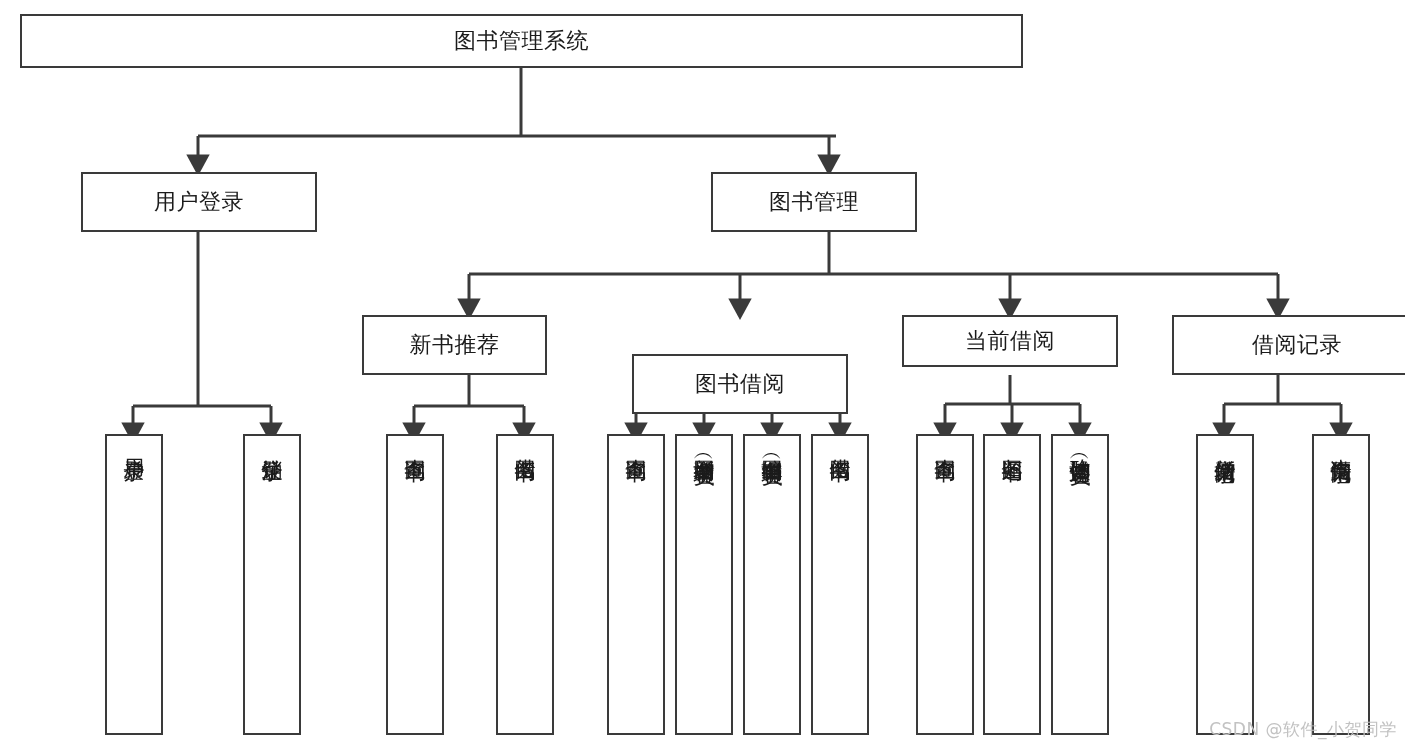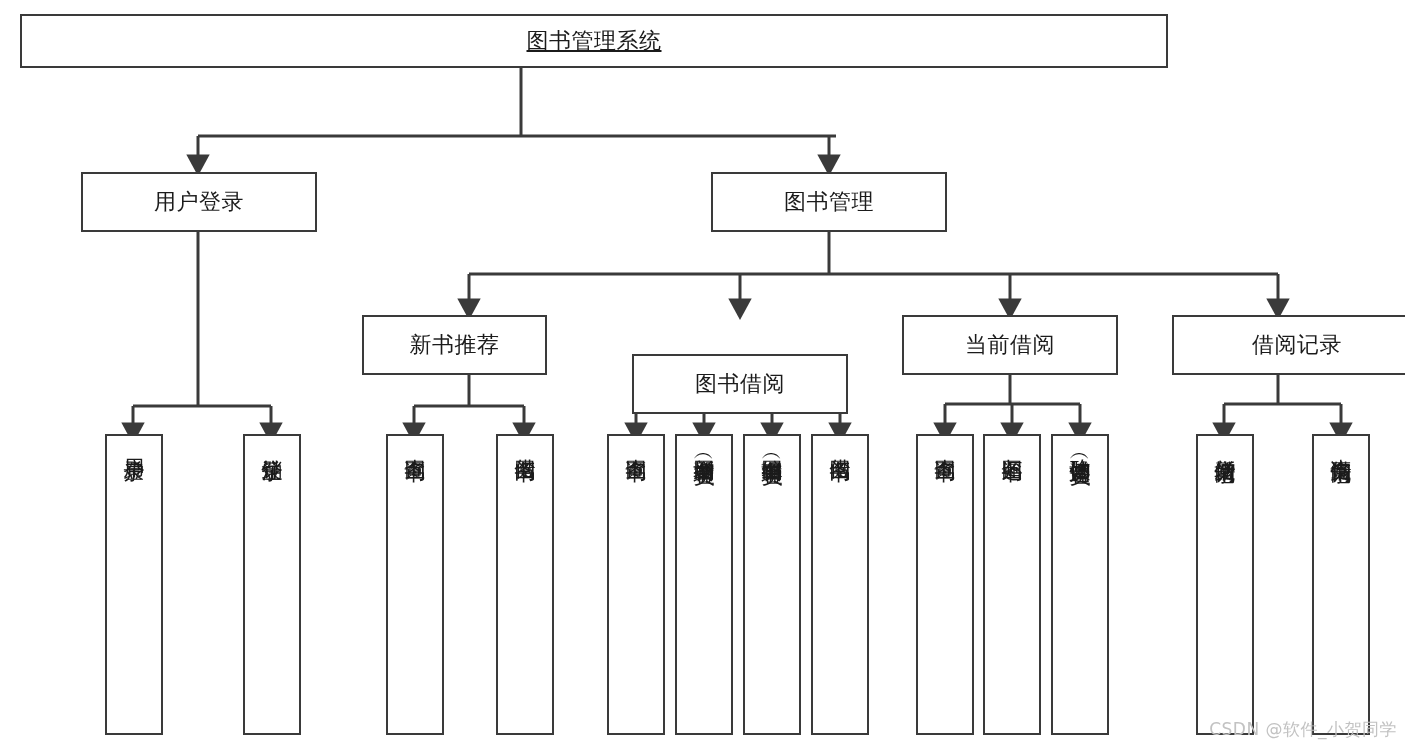--- a/index.html
+++ b/index.html
@@ -121,38 +121,38 @@
       <path d="M1012,404 L1012,432" marker-end="url(#arrowhead)"></path>
       <path d="M1080,404 L1080,432" marker-end="url(#arrowhead)"></path>
 
       <path d="M1278,375 L1278,404"></path>
       <path d="M1224,404 L1341,404"></path>
       <path d="M1224,404 L1224,432" marker-end="url(#arrowhead)"></path>
       <path d="M1341,404 L1341,432" marker-end="url(#arrowhead)"></path>
     </g>
   </svg>
 
-  <div class="node root-node" style="left:20px; top:14px; width:1148px; height:54px;text-decoration:underline;">
+  <div class="node root-node" style="left:20px; top:14px; width:1003px; height:54px;">
     <span class="node-label">图书管理系统</span>
   </div>
 
   <div class="node branch-node" style="left:81px; top:172px; width:236px; height:60px;">
     <span class="node-label">用户登录</span>
   </div>
-  <div class="node branch-node" style="left:711px; top:172px; width:236px; height:60px;">
+  <div class="node branch-node" style="left:711px; top:172px; width:206px; height:60px;">
     <span class="node-label">图书管理</span>
   </div>
 
   <div class="node branch-node" style="left:362px; top:315px; width:185px; height:60px;">
     <span class="node-label">新书推荐</span>
   </div>
   <div class="node branch-node" style="left:632px; top:315px; width:216px; height:60px;margin-top:39px;">
     <span class="node-label">图书借阅</span>
   </div>
-  <div class="node branch-node" style="left:902px; top:315px; width:216px; height:60px;">
+  <div class="node branch-node" style="left:902px; top:315px; width:216px; height:52px;">
     <span class="node-label">当前借阅</span>
   </div>
   <div class="node branch-node" style="left:1172px; top:315px; width:250px; height:60px;">
     <span class="node-label">借阅记录</span>
   </div>
 
   <div class="node leaf-node" style="left:105px; top:434px; width:58px; height:301px;">
     <span class="node-label">用户登录</span>
   </div>
   <div class="node leaf-node" style="left:243px; top:434px; width:58px; height:301px;">

